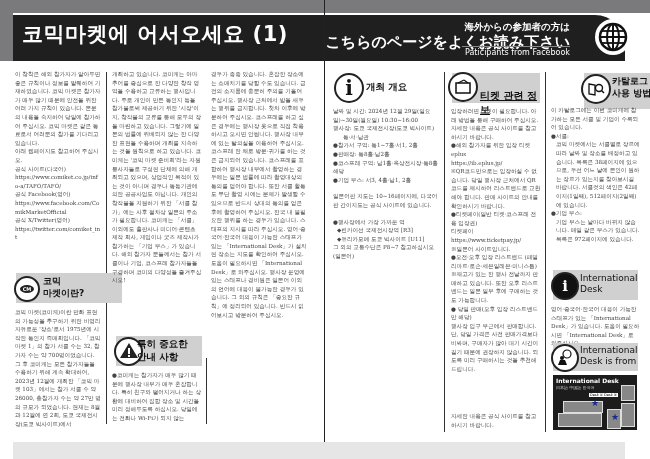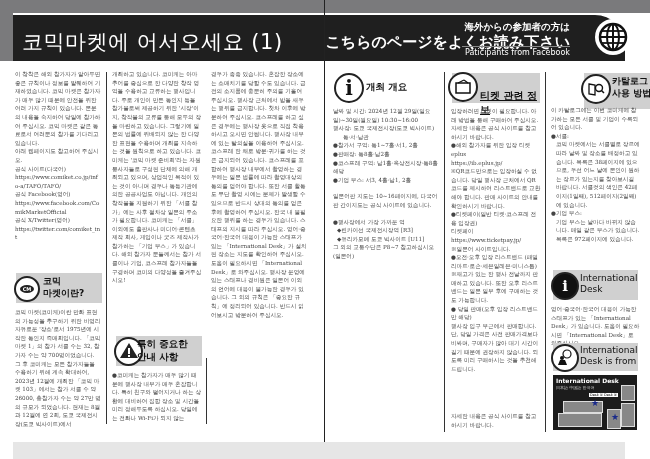--- a/index.html
+++ b/index.html
@@ -1,21 +1,21 @@
 <!DOCTYPE html>
 <html><head>
 <meta charset="utf-8">
 <style>
   html,body{margin:0;padding:0;}
   body{width:650px;height:459px;background:#fff;position:relative;overflow:hidden;font-family:"DejaVu Serif",serif;color:#333;}
   .topband{position:absolute;left:0;top:0;width:650px;height:13px;background:#7a7a7c;}
   .left-edge{position:absolute;left:0;top:13px;width:13px;height:48px;background:#7a7a7c;}
   .title-bar-l{position:absolute;left:13px;top:15px;width:312px;height:46px;background:#1f1f1f;}
   .title-bar-r{position:absolute;left:325px;top:15px;width:300px;height:46px;background:#1f1f1f;border-top-right-radius:30px;border-bottom-right-radius:0;}
-  .title{position:absolute;left:22px;top:28px;color:#fff;font-family:"DejaVu Sans",sans-serif;font-weight:normal;font-size:21px;letter-spacing:0.5px;}
+  .title{position:absolute;left:22px;top:20px;color:#fff;font-family:"DejaVu Sans",sans-serif;font-weight:bold;font-size:21px;letter-spacing:0.5px;}
   .ov-jp1{position:absolute;right:80px;top:21px;color:#fff;font-family:"DejaVu Sans",sans-serif;font-weight:bold;font-size:9.5px;text-align:right;}
   .ov-jp2{position:absolute;right:80px;top:33px;color:#fff;font-family:"DejaVu Sans",sans-serif;font-weight:bold;font-size:15px;text-align:right;}
   .ov-line{position:absolute;left:462px;top:46px;width:108px;height:1px;background:#888;}
   .ov-en{position:absolute;right:80px;top:48px;color:#fff;font-family:"DejaVu Sans",sans-serif;font-size:8px;text-align:right;}
   .globe{position:absolute;left:595px;top:19px;width:36px;height:36px;border-radius:50%;background:#fff;display:flex;align-items:center;justify-content:center;}
   .gutter{position:absolute;left:324px;top:0;width:1px;height:459px;background:#222;}
   .bottomband{position:absolute;left:13px;top:442px;width:312px;height:17px;background:#e6e6e6;}
   .bottomband-r{position:absolute;left:325px;top:442px;width:300px;height:17px;background:#e6e6e6;}
   .col{position:absolute;font-size:5.6px;line-height:8.6px;color:#444;}
   .col p{margin:0;}
@@ -63,21 +63,21 @@
 <div class="col" style="left:15px;top:70px;width:86px;">
   <p>이 창착은 해외 참가자가 알아두면 좋은 규칙이나 정보를 발췌하여 기재하였습니다. 코믹 마켓은 참가자가 매우 많기 때문에 안전을 위한 여러 가지 규칙이 있습니다. 본문의 내용을 숙지하여 당일에 참가하여 주십시오. 코믹 마켓은 같은 동료로서 여러분의 참가를 기다리고 있습니다.</p>
   <p>아래 웹페이지도 참고하여 주십시오.</p>
   <p>공식 사이트(다국어)</p>
   <p style="word-break:break-all;">https://www.comiket.co.jp/info-a/TAFO/TAFO/</p>
   <p>공식 Facebook(영어)</p>
   <p style="word-break:break-all;">https://www.facebook.com/ComikMarketOfficial</p>
   <p>공식 X/Twitter(영어)</p>
   <p style="word-break:break-all;">https://twitter.com/comiket_int</p>
 </div>
-<div class="hd" style="left:16px;top:273px;width:86px;height:30px;">
+<div class="hd" style="left:16px;top:273px;width:86px;height:30px;padding-left:20px;">
   <div class="ic" style="left:-2px;top:3px;width:22px;height:22px;border-width:2px;">
     <svg width="16" height="10" viewBox="0 0 16 10">
         <ellipse cx="8" cy="5" rx="7" ry="4" fill="#222"></ellipse>
         <text x="8" y="7" font-size="5" fill="#fff" text-anchor="middle" font-family="DejaVu Sans">CM</text>
       </svg>
   </div>
   <div style="position:absolute;left:27px;top:2px;font-size:9px;line-height:12px;">
     <div>코믹</div>
     <div>마켓이란?</div>
   </div>

